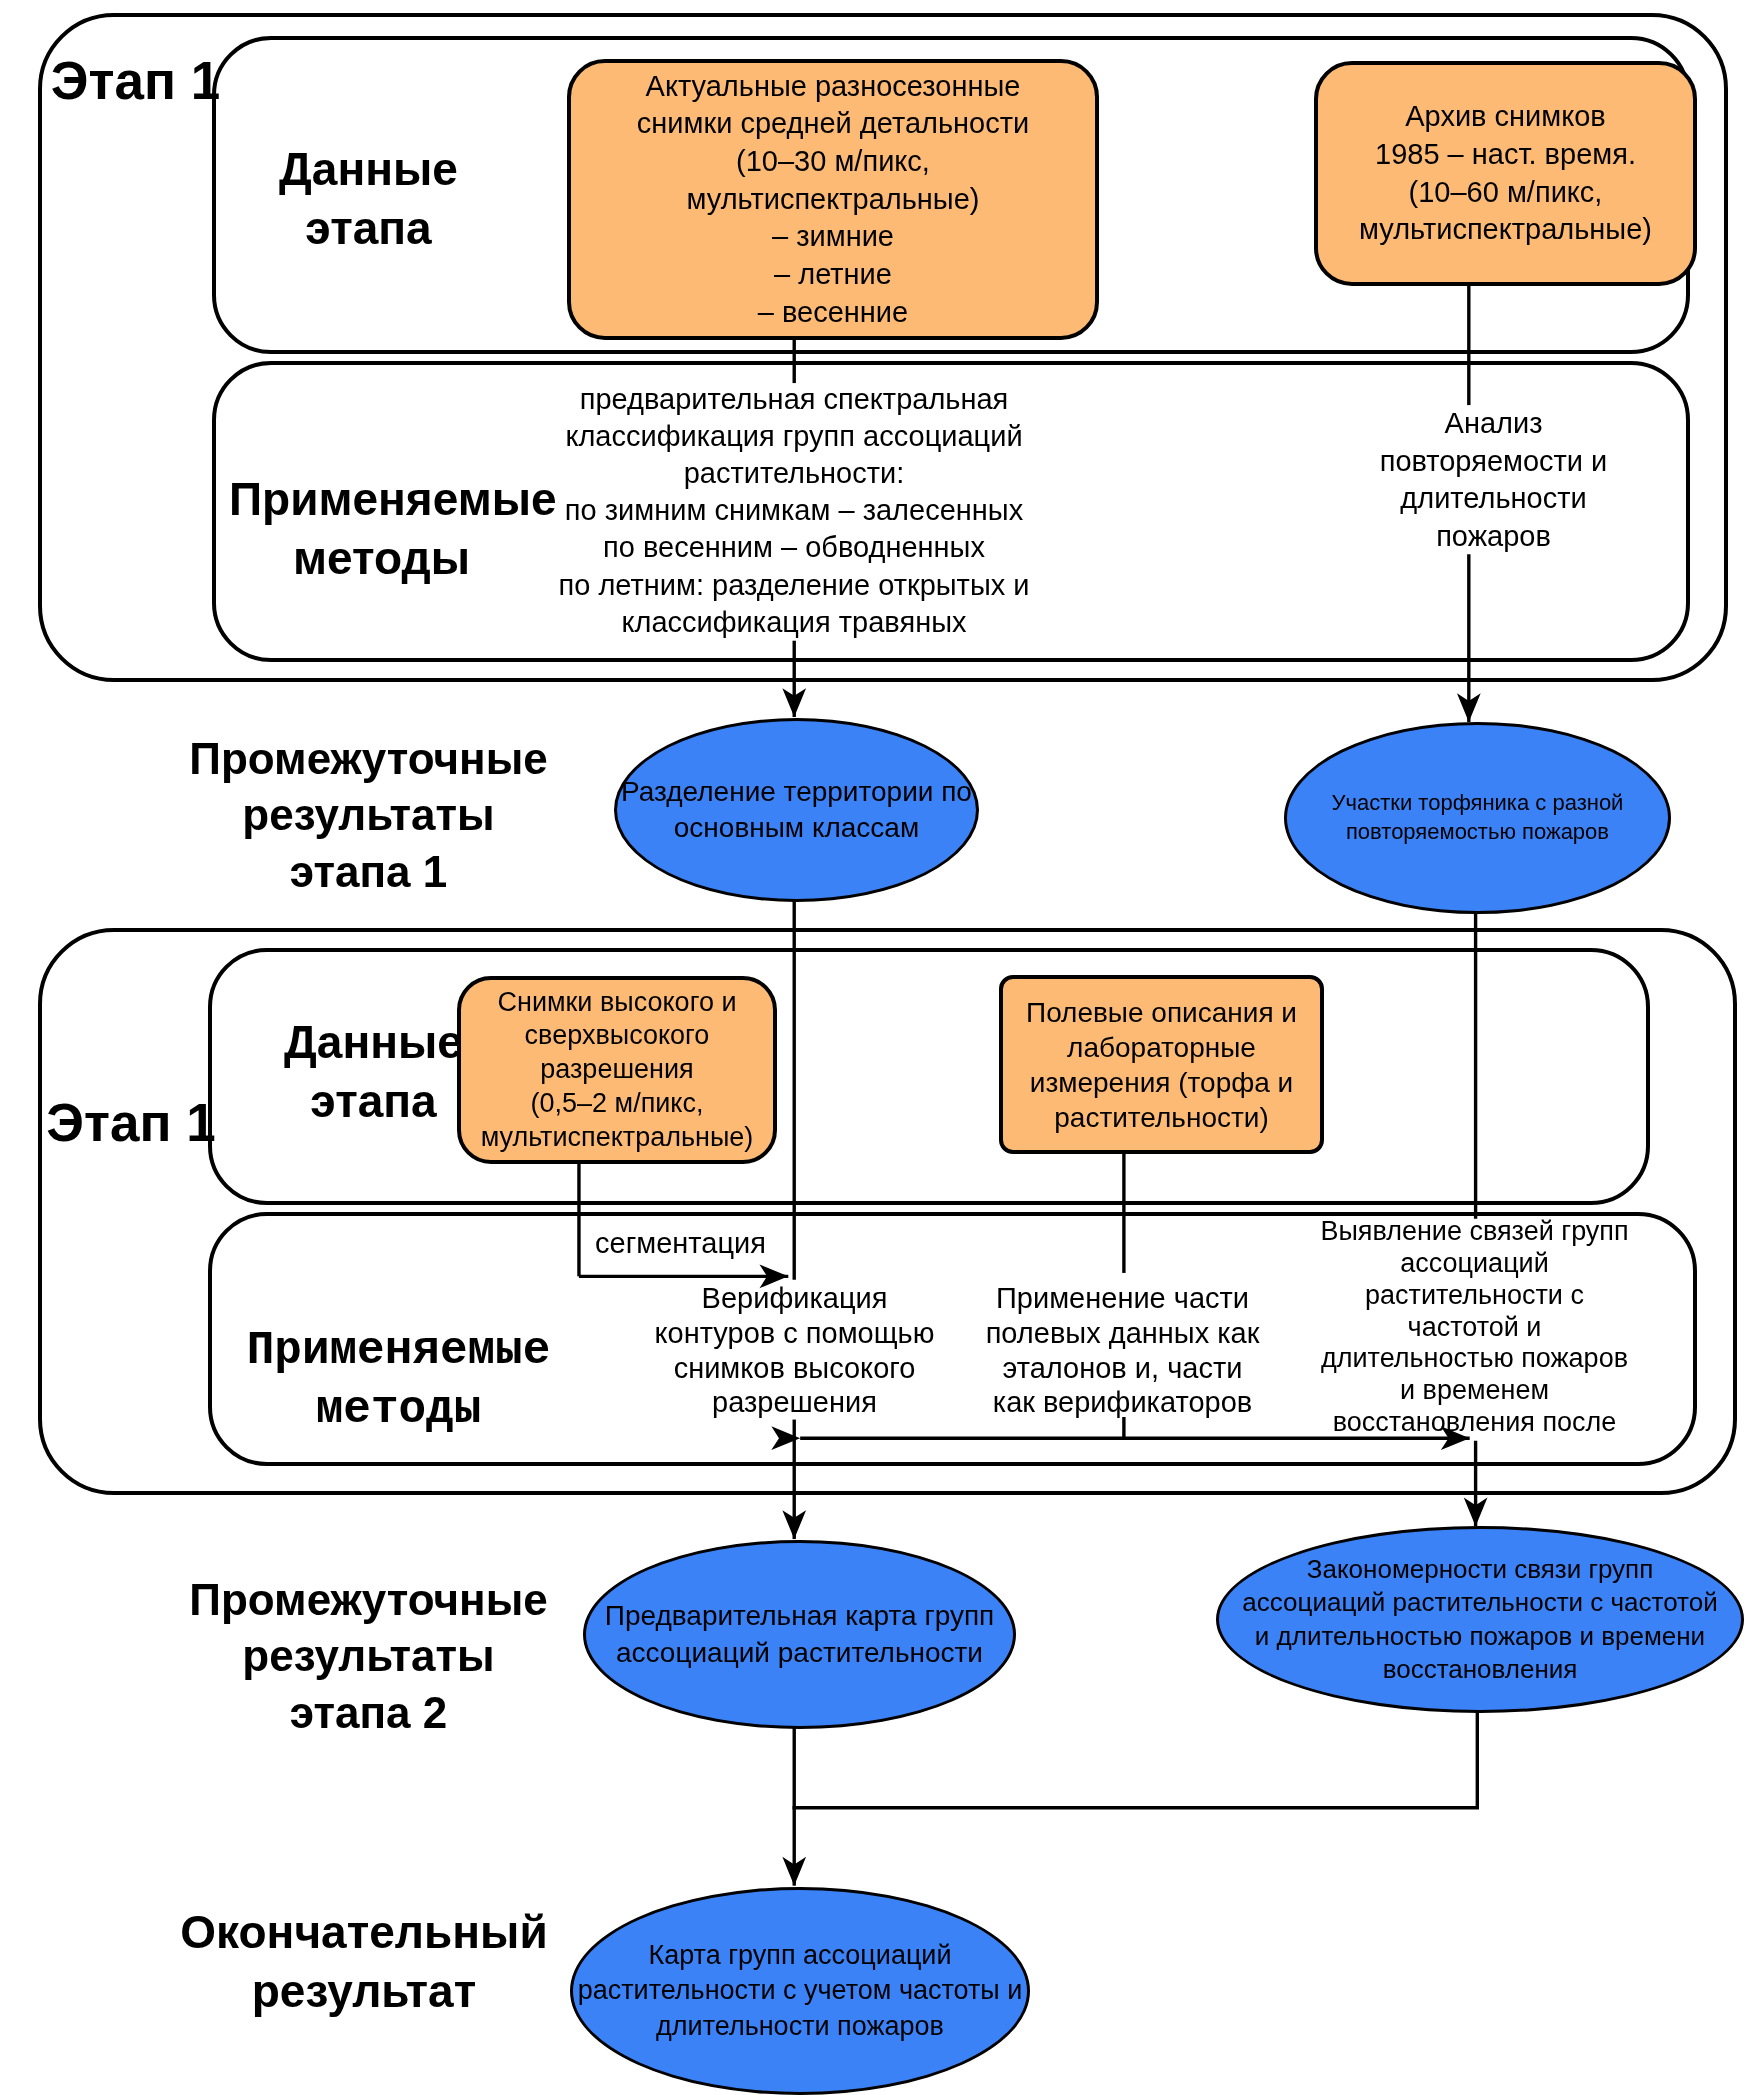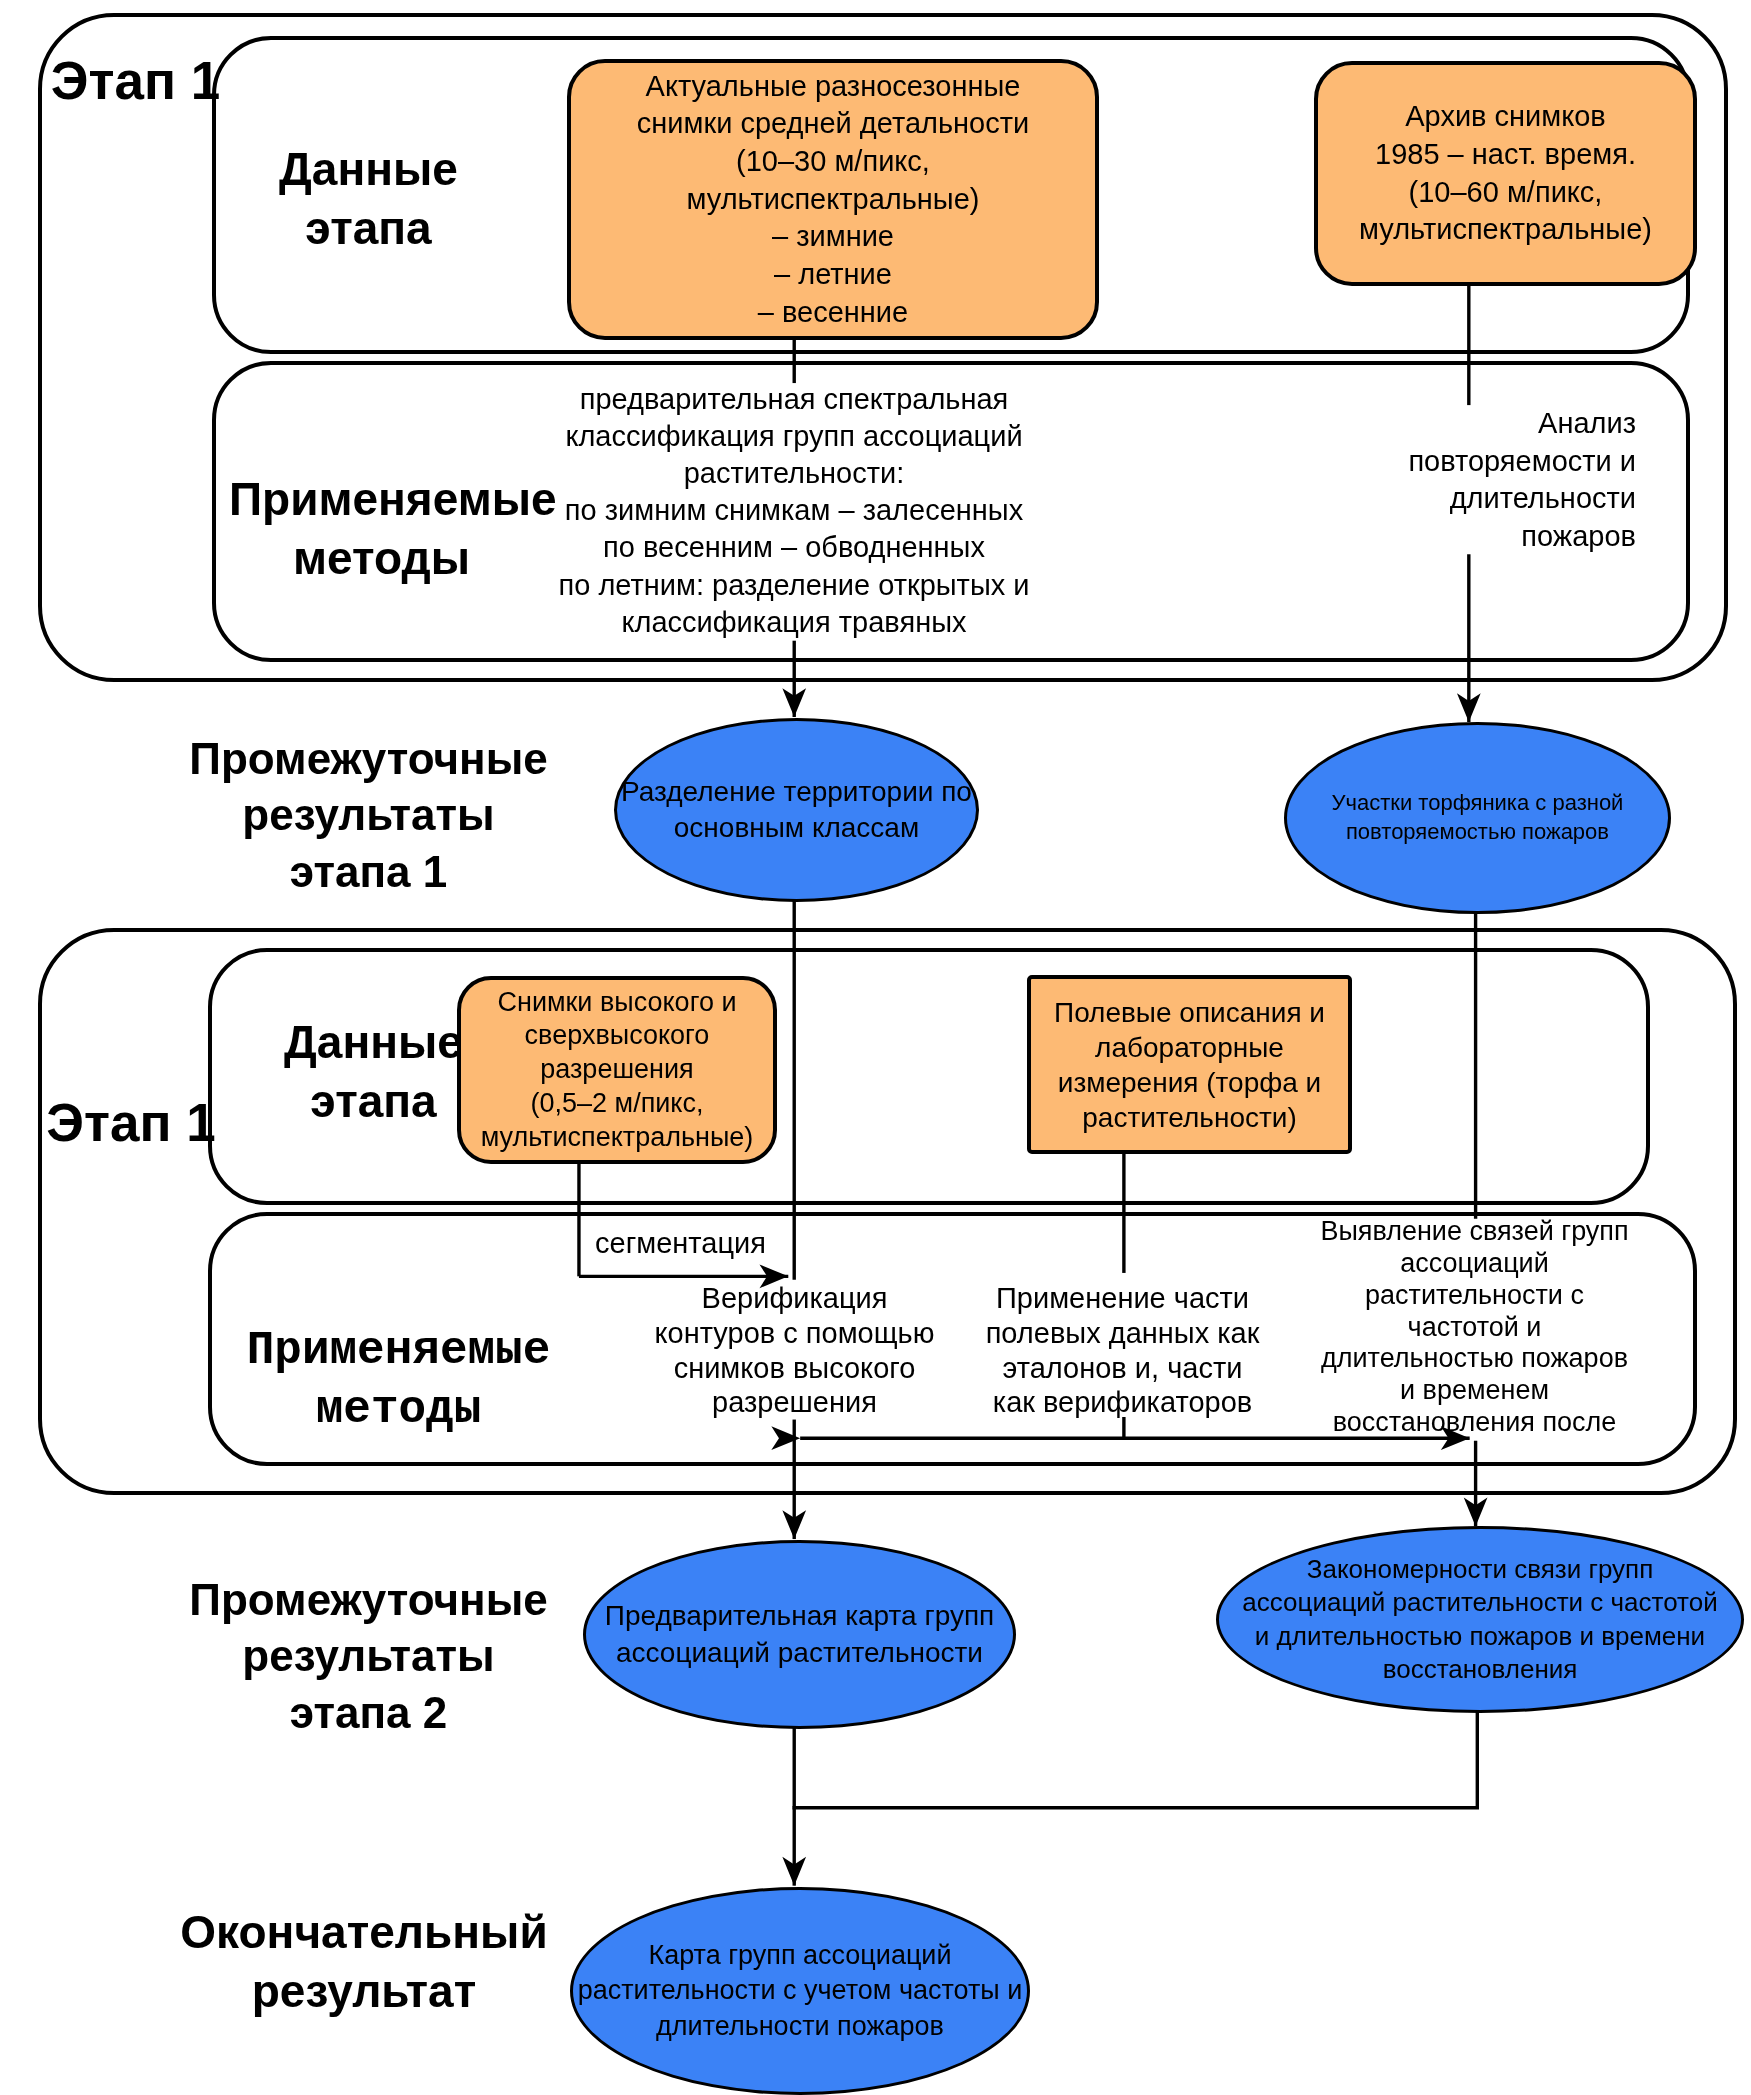--- a/index.html
+++ b/index.html
@@ -127,21 +127,21 @@
 методы</div>
 
   <div class="free-text txt" style="left:462px;top:381px;width:664px;font-size:29px;line-height:1.28;">предварительная спектральная
 классификация групп ассоциаций
 растительности:
 по зимним снимкам – залесенных
 по весенним – обводненных
 по летним: разделение открытых и
 классификация травяных</div>
 
-  <div class="free-text txt" style="left:1297px;top:405px;width:339px;font-size:29px;line-height:1.3;text-align:right;">Анализ
+  <div class="free-text txt" style="left:1324px;top:405px;width:339px;font-size:29px;line-height:1.3;">Анализ
 повторяемости и
 длительности
 пожаров</div>
 
   <div class="label txt" style="left:182px;top:731px;width:373px;font-size:44px;">Промежуточные
 результаты
 этапа 1</div>
 
   <div class="ellipse" style="left:614px;top:718px;width:359px;height:178px;">
     <div class="txt" style="font-size:28px;line-height:1.3;">Разделение территории по
@@ -159,21 +159,21 @@
 этапа</div>
 
   <div class="box" style="left:424px;top:976px;width:312px;height:180px;border-radius:34px;">
     <div class="txt" style="font-size:27px;line-height:1.25;">Снимки высокого и
 сверхвысокого
 разрешения
 (0,5–2 м/пикс,
 мультиспектральные)</div>
   </div>
 
-  <div class="box" style="left:994px;top:975px;width:317px;height:171px;border-radius:5px;">
+  <div class="box" style="left:966px;top:975px;width:317px;height:171px;border-radius:14px;">
     <div class="txt" style="font-size:28px;line-height:1.25;">Полевые описания и
 лабораторные
 измерения (торфа и
 растительности)</div>
   </div>
 
   <div class="free-text txt" style="left:585px;top:1227px;width:191px;font-size:29px;">сегментация</div>
 
   <div class="label txt" style="left:246px;top:1322px;width:305px;font-size:46px;font-family:Liberation Mono, monospace;">Применяемые
 методы</div>

